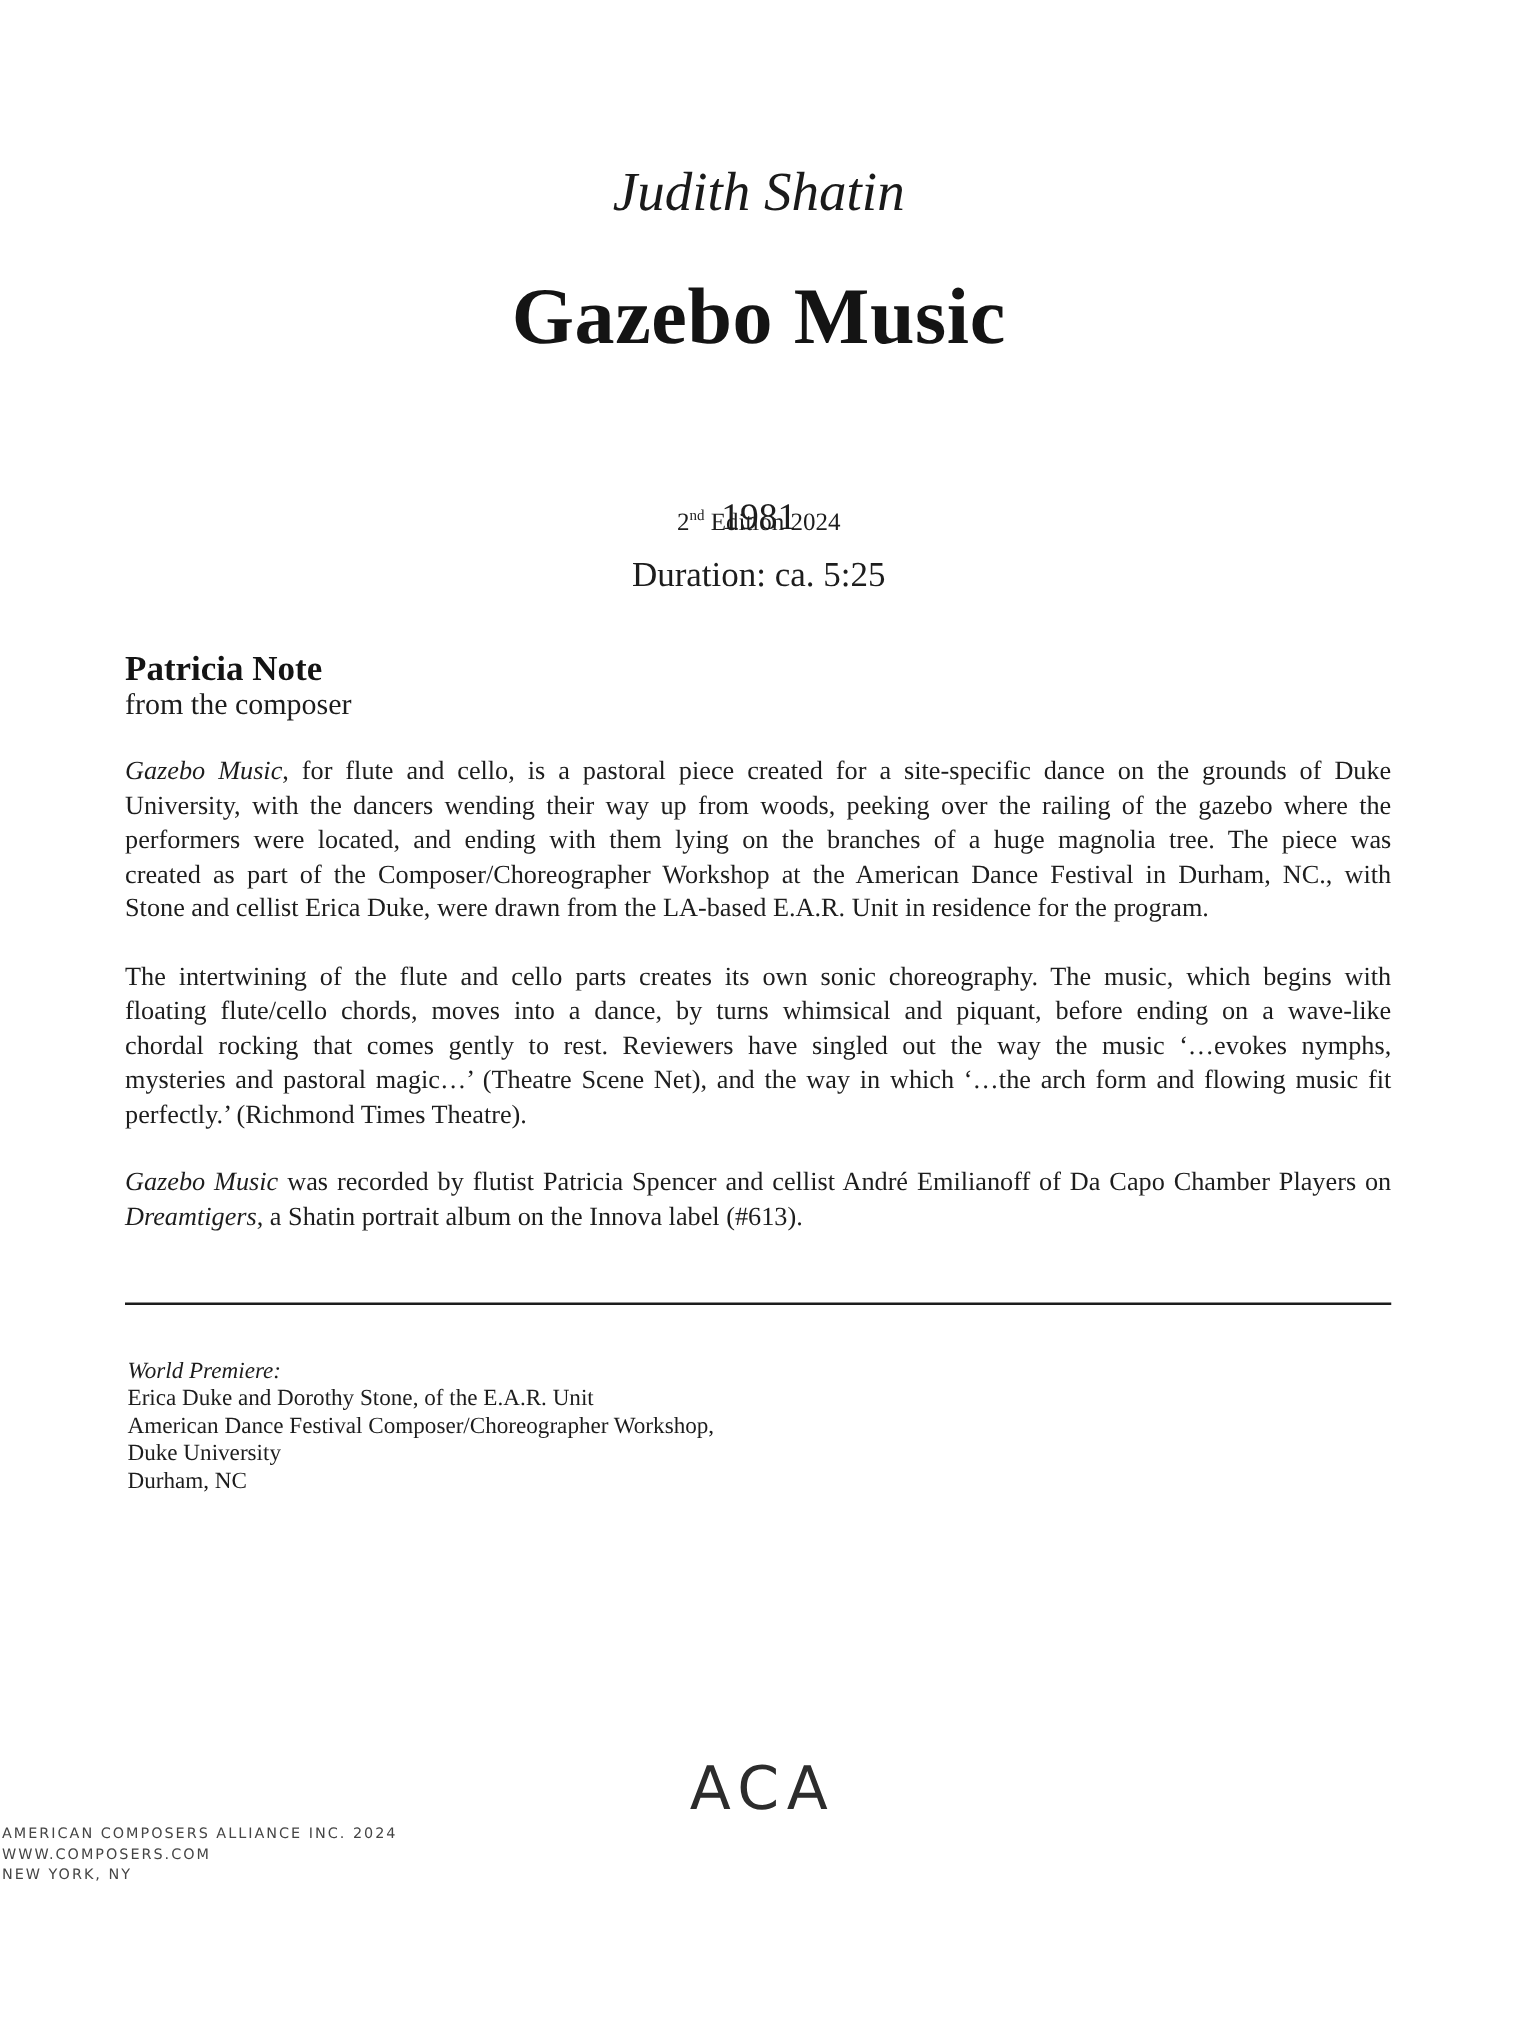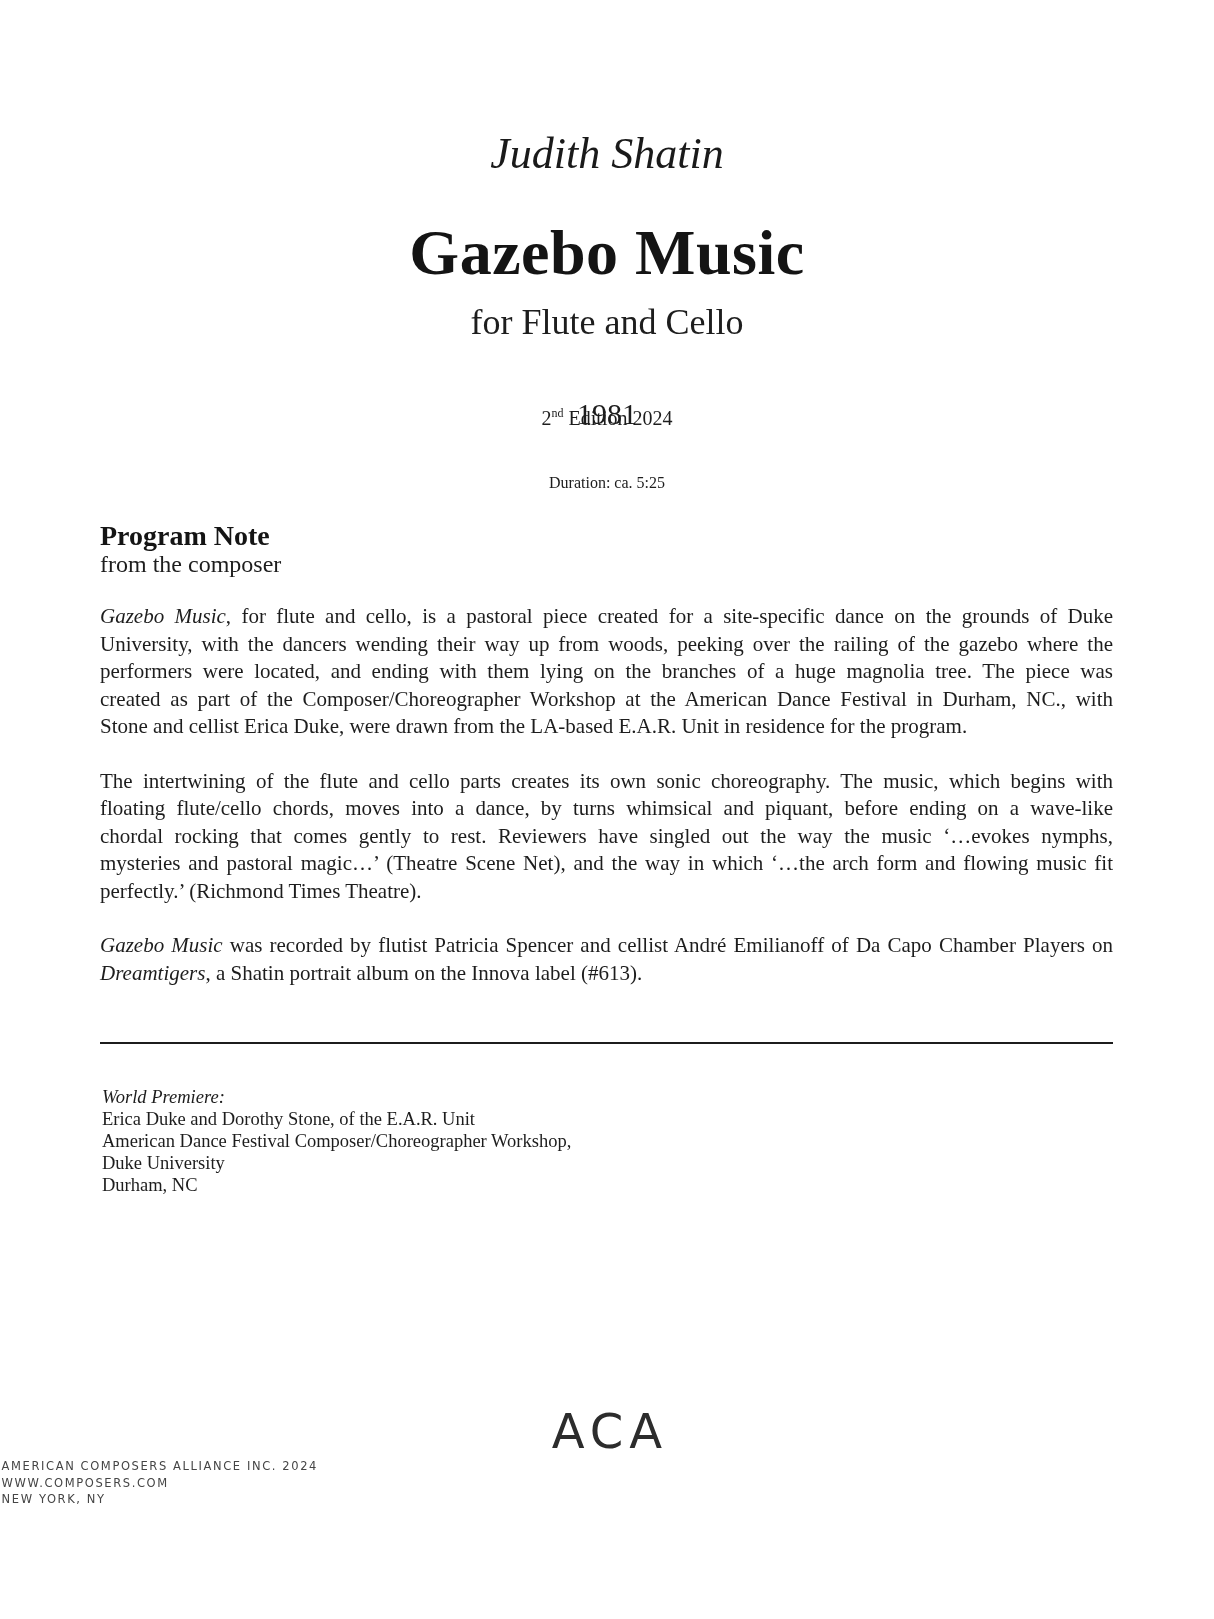--- a/index.html
+++ b/index.html
@@ -12,21 +12,21 @@
     overflow:hidden;
   }
   .abs-center { position:absolute; left:0; right:0; text-align:center; }
 
   .composer  { top:128px; font-style:italic; font-size:44px; line-height:52px; color:#1a1a1a; }
   .title     { top:216px; font-weight:bold; font-size:64px; line-height:74px; color:#141414; letter-spacing:0.5px; }
   .subtitle  { top:300px; font-size:36px; line-height:44px; }
   .year      { top:372px; font-size:30px; line-height:36px;margin-top:24px; }
   .edition   { top:406px; font-size:20px; line-height:24px; }
   .edition sup { font-size:0.6em; line-height:0; }
-  .duration  { top:471px; font-size:16px; line-height:24px; }
+  .duration  { top:449px; font-size:28px; line-height:24px; }
 
   .note-section { position:absolute; top:520px; left:100px; width:1013px; }
   .note-heading { font-weight:bold; font-size:28px; line-height:32px; color:#141414; }
   .note-sub     { font-size:24px; line-height:24px; }
 
   .para { margin-top:27px; font-size:21px; line-height:27.5px; }
   .pline { text-align:justify; text-align-last:justify; }
   .pline.last { text-align-last:auto; }
   .it { font-style:italic; }
 
@@ -48,29 +48,28 @@
     color:#454545;
   }
 </style>
 </head>
 <body>
 
 <div class="page">
 
   <div class="abs-center composer">Judith Shatin</div>
   <div class="abs-center title">Gazebo Music</div>
-  <div class="abs-center subtitle">for Flute and Cello</div>
   <div class="abs-center year">1981</div>
 
   <div class="abs-center edition"><span>2</span><sup>nd</sup><span> Edition 2024</span></div>
 
   <div class="abs-center duration">Duration: ca. 5:25</div>
 
   <div class="note-section">
-    <div class="note-heading">Program Note</div>
+    <div class="note-heading">Patricia Note</div>
     <div class="note-sub">from the composer</div>
     <div class="para">
         <div class="pline"><span class="it">Gazebo Music</span><span>, for flute and cello, is a pastoral piece created for a site-specific dance on the grounds of Duke</span></div>
         <div class="pline"><span>University, with the dancers wending their way up from woods, peeking over the railing of the gazebo where the</span></div>
         <div class="pline"><span>performers were located, and ending with them lying on the branches of a huge magnolia tree. The piece was</span></div>
         <div class="pline"><span>created as part of the Composer/Choreographer Workshop at the American Dance Festival in Durham, NC., with</span></div>
         <div class="pline last"><span>Stone and cellist Erica Duke, were drawn from the LA-based E.A.R. Unit in residence for the program.</span></div>
       </div>
     <div class="para">
         <div class="pline"><span>The intertwining of the flute and cello parts creates its own sonic choreography. The music, which begins with</span></div>

